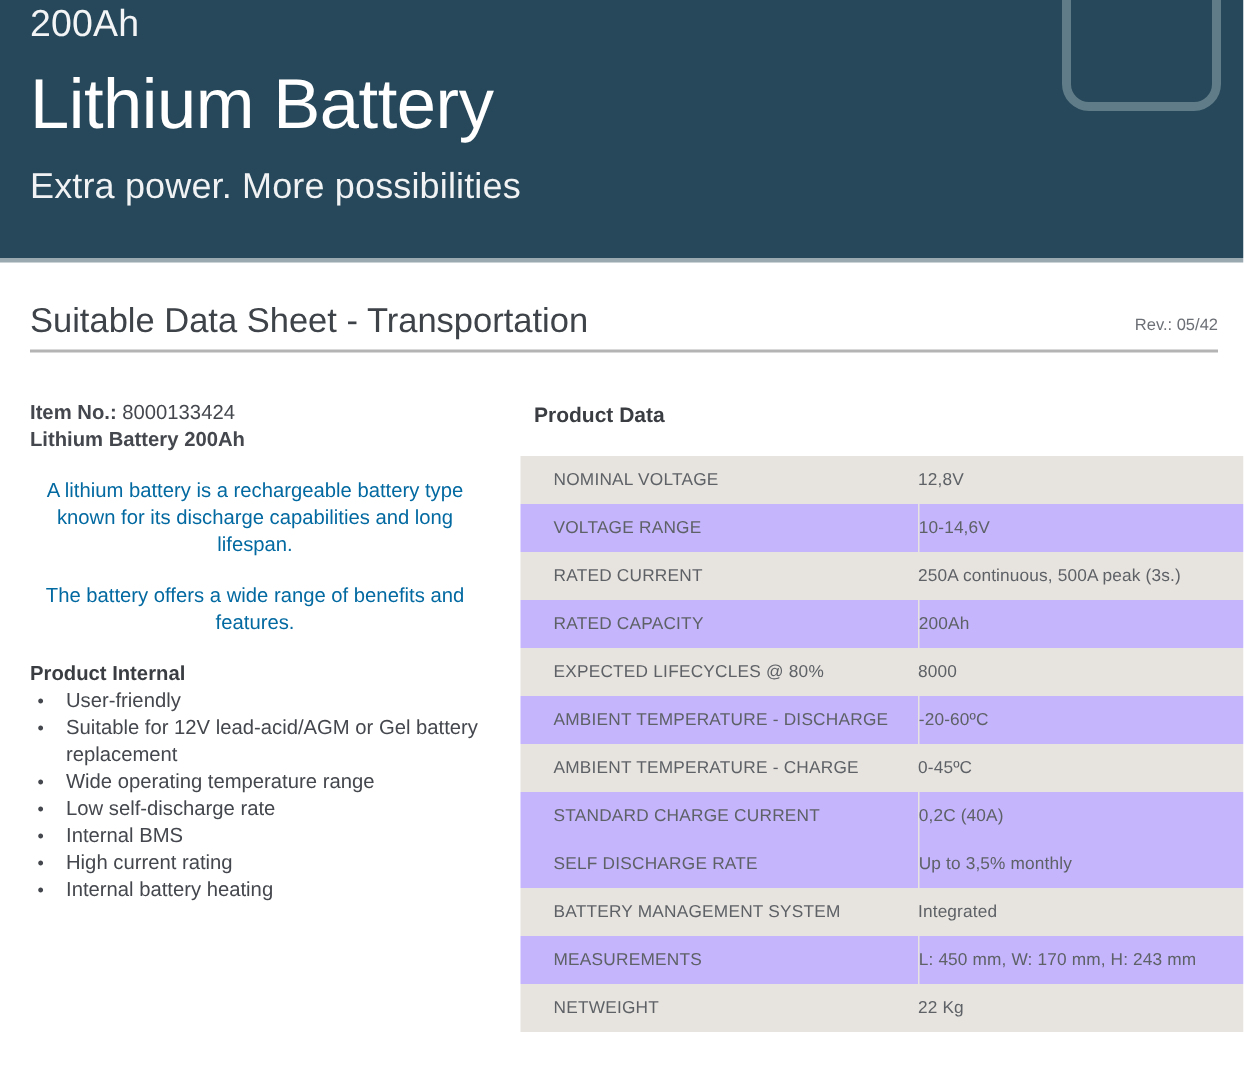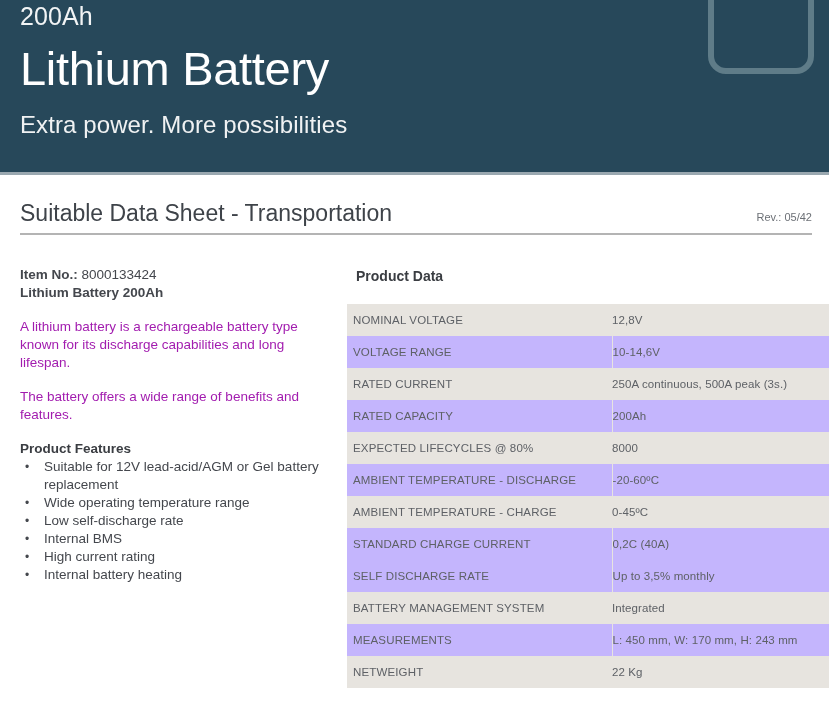--- a/index.html
+++ b/index.html
@@ -151,22 +151,23 @@
     line-height: 18px;
     font-weight: 700;
     color: #3a3d42;
   }
 
   .lc-gap { height: 16px; }
 
   .lc-para {
     font-size: 13.5px;
     line-height: 18px;
-    color: #a21caf;
+    color: #0369a1;
     max-width: 300px;
+    text-align: center;
   }
 
   .feat-list {
     list-style: none;
     margin-top: 0;
   }
 
   .feat-item {
     position: relative;
     padding-left: 24px;
@@ -217,21 +218,21 @@
   .data-table td {
     font-size: 11.5px;
     line-height: 14px;
     color: #5e6166;
     vertical-align: middle;
     padding: 0;
   }
 
   .data-table td.cell-label {
     width: 265px;
-    padding-left: 6px;
+    padding-left: 22px;
     text-align: left;
     letter-spacing: 0.15px;
   }
 
   .data-table td.cell-value {
     width: 217px;
     text-align: left;
     letter-spacing: 0.1px;
   }
 
@@ -270,22 +271,23 @@
   <div class="lc-gap"></div>
 
   <div class="lc-para">A lithium battery is a rechargeable battery type known for its discharge capabilities and long lifespan.</div>
 
   <div class="lc-gap"></div>
 
   <div class="lc-para">The battery offers a wide range of benefits and features.</div>
 
   <div class="lc-gap"></div>
 
-  <div class="lc-heading">Product Features</div>
+  <div class="lc-heading">Product Internal</div>
   <ul class="feat-list" id="features-list">
+      <li class="feat-item">User-friendly</li>
       <li class="feat-item">Suitable for 12V lead-acid/AGM or Gel battery replacement</li>
       <li class="feat-item">Wide operating temperature range</li>
       <li class="feat-item">Low self-discharge rate</li>
       <li class="feat-item">Internal BMS</li>
       <li class="feat-item">High current rating</li>
       <li class="feat-item">Internal battery heating</li>
     </ul>
 </div>
 
 <div class="right-col">

